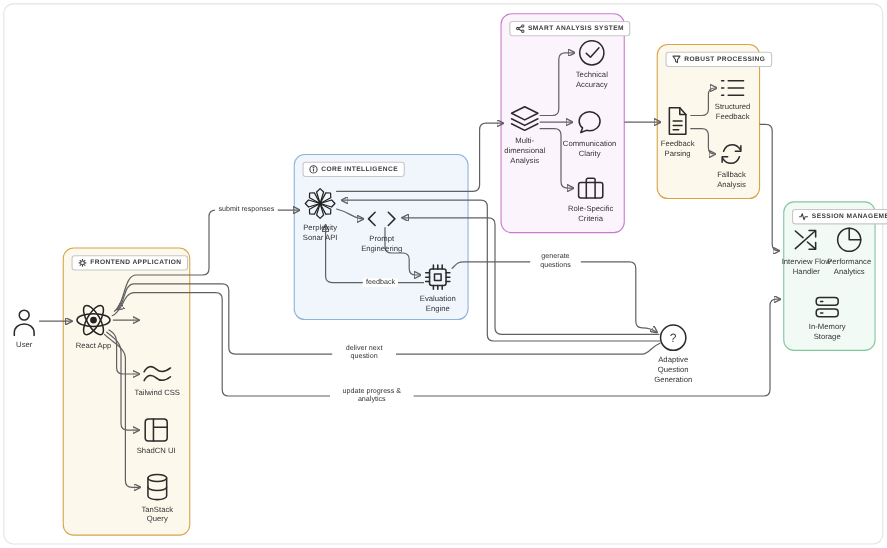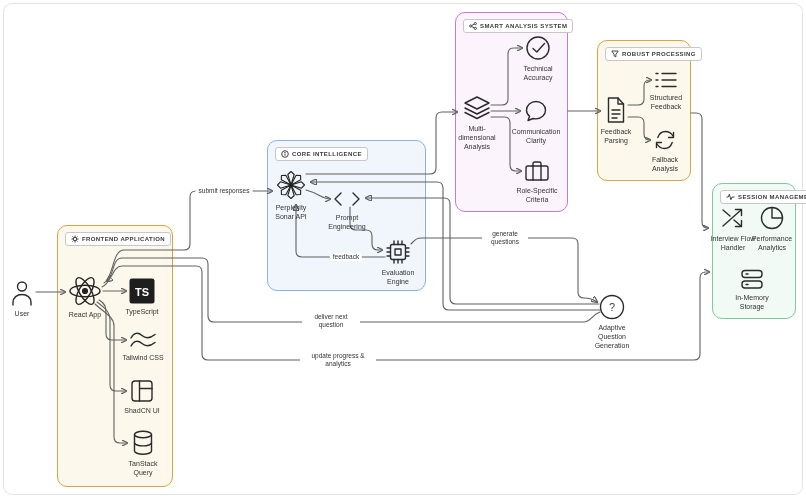--- a/index.html
+++ b/index.html
@@ -125,27 +125,20 @@
         <g stroke="#222" stroke-width="1.4" fill="none">
           <ellipse cx="18" cy="16" rx="15" ry="5.8"></ellipse>
           <ellipse cx="18" cy="16" rx="15" ry="5.8" transform="rotate(60 18 16)"></ellipse>
           <ellipse cx="18" cy="16" rx="15" ry="5.8" transform="rotate(-60 18 16)"></ellipse>
           <circle cx="18" cy="16" r="2.4" fill="#222"></circle>
         </g>
       </svg>
     <span class="lbl" style="width:50px">React App</span>
   </div>
 
-  <div class="node" style="left:142px;top:278px;">
-    <svg width="26" height="26" viewBox="0 0 26 26">
-        <rect x="0.5" y="0.5" width="25" height="25" rx="2.5" fill="#1e1e1e"></rect>
-        <text x="13" y="18" text-anchor="middle" font-size="11" font-weight="bold" fill="#fff" font-family="Liberation Sans, sans-serif">TS</text>
-      </svg>
-    <span class="lbl" style="width:52px">TypeScript</span>
-  </div>
 
   <div class="node" style="left:143px;top:331px;">
     <svg width="28" height="19" viewBox="0 0 28 19">
         <g class="ic">
           <path d="M2,7 C5,1.5 9,1 13,4.5 C17,8 21,7.5 26,3.5"></path>
           <path d="M2,15 C5,9.5 9,9 13,12.5 C17,16 21,15.5 26,11.5"></path>
         </g>
       </svg>
     <span class="lbl" style="width:60px">Tailwind CSS</span>
   </div>

